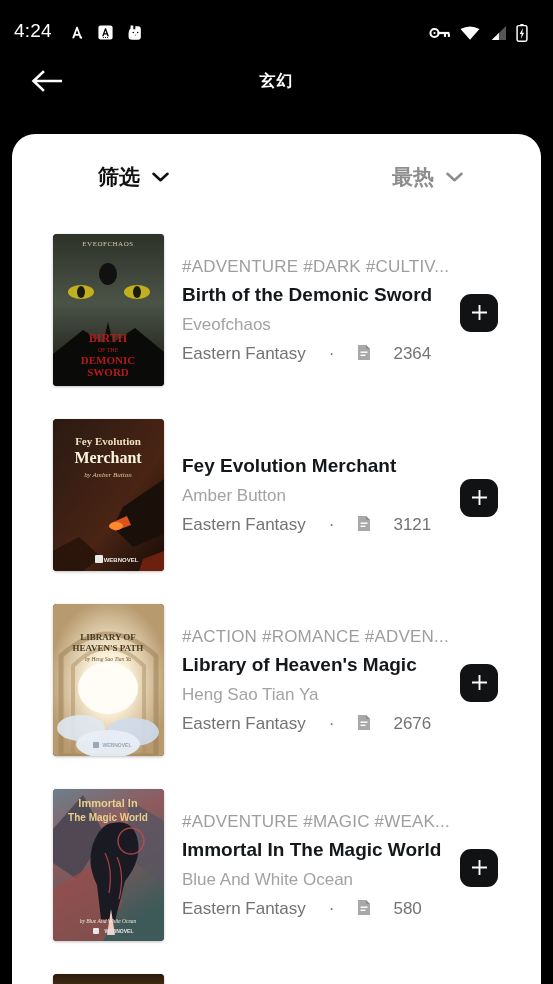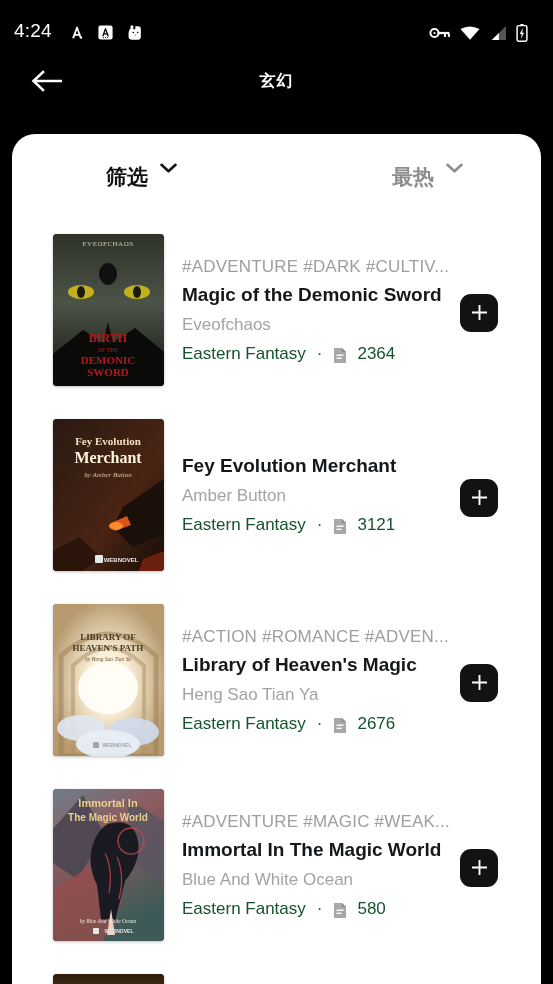--- a/index.html
+++ b/index.html
@@ -44,21 +44,21 @@
     background:#fff;
     border-radius:23px 23px 0 0;
     overflow:hidden;
   }
 
   
   .filter-row {
     display:flex; align-items:center;
     height:86px; padding:0 0 0 86px;
   }
-  .filter-item { display:flex; align-items:flex-start; gap:12px; cursor:pointer;margin-left:8px; }
+  .filter-item { display:flex; align-items:center; gap:12px; cursor:pointer; }
   .filter-item .lbl { font-size:21px; font-weight:700; }
   .filter-left .lbl { color:#111; }
   .filter-right { margin-left:auto; margin-right:78px; }
   .filter-right .lbl { color:#8d8d8d; font-weight:700; }
   .chev { width:17px; height:10px; }
 
   
   .list { padding:0 25px; }
   .book-row {
     display:flex; align-items:flex-start;
@@ -89,22 +89,22 @@
     font-size:19px; font-weight:700; color:#14181b;
     white-space:nowrap; overflow:hidden; text-overflow:ellipsis;
     margin-bottom:9px;
   }
   .author {
     font-size:17px; color:#a3a3a3;
     white-space:nowrap; overflow:hidden; text-overflow:ellipsis;
     margin-bottom:9px;
   }
   .meta {
-    display:flex; align-items:flex-end; gap:10px;
-    font-size:17px; color:#14532d;
+    display:flex; align-items:flex-start; gap:22px;
+    font-size:17px; color:#737373;
     white-space:nowrap;
   }
   .meta .dot { margin:0 1px; }
 
   .add-btn {
     flex:none; align-self:center;
     width:38px; height:38px; margin-right:18px;
     background:#111214; border-radius:11px;
     display:flex; align-items:center; justify-content:center;
     cursor:pointer;
@@ -208,21 +208,21 @@
             <path d="M0 120 L30 96 L55 112 L82 94 L111 118 L111 152 L0 152 Z" fill="#0a0a08"></path>
             <text x="55" y="12" font-family="Liberation Serif, serif" font-size="7" fill="#cfc9b5" text-anchor="middle" letter-spacing="0.5">EVEOFCHAOS</text>
             <text x="55" y="108" font-family="Liberation Serif, serif" font-size="12" fill="#b51a1a" text-anchor="middle" font-weight="bold">BIRTH</text>
             <text x="55" y="118" font-family="Liberation Serif, serif" font-size="6" fill="#b51a1a" text-anchor="middle">OF THE</text>
             <text x="55" y="130" font-family="Liberation Serif, serif" font-size="11" fill="#b51a1a" text-anchor="middle" font-weight="bold">DEMONIC</text>
             <text x="55" y="142" font-family="Liberation Serif, serif" font-size="11" fill="#b51a1a" text-anchor="middle" font-weight="bold">SWORD</text>
           </svg>
         </div>
         <div class="info">
           <div class="tags">#ADVENTURE #DARK #CULTIV...</div>
-          <div class="title">Magic of the Demonic Sword</div>
+          <div class="title">Birth of the Demonic Sword</div>
           <div class="author">Eveofchaos</div>
           <div class="meta">
             <span>Eastern Fantasy</span>
             <span class="dot">·</span>
             <svg width="14" height="17" viewBox="0 0 14 17">
               <path d="M1 1 H9 L13 5 V16 H1 Z" fill="#a8a8a8"></path>
               <path d="M9 1 L9 5 H13" fill="#8e8e8e"></path>
               <rect x="3.5" y="7.5" width="7" height="1.4" fill="#fff"></rect>
               <rect x="3.5" y="10.6" width="5" height="1.4" fill="#fff"></rect>
             </svg>

